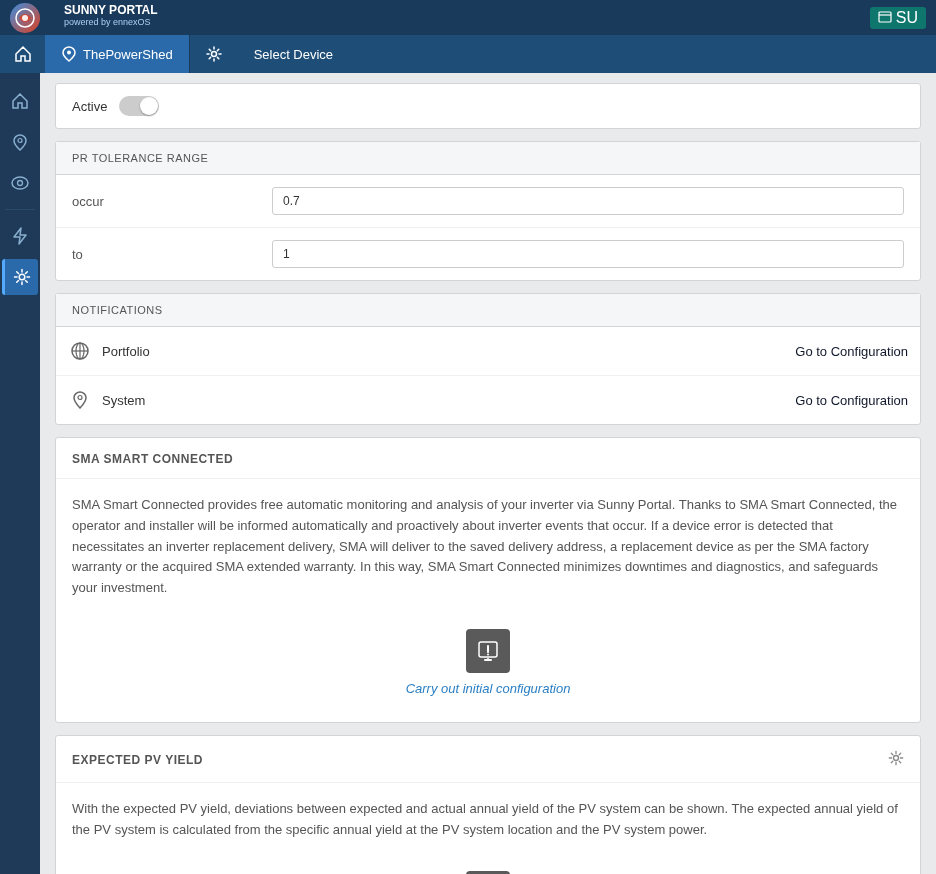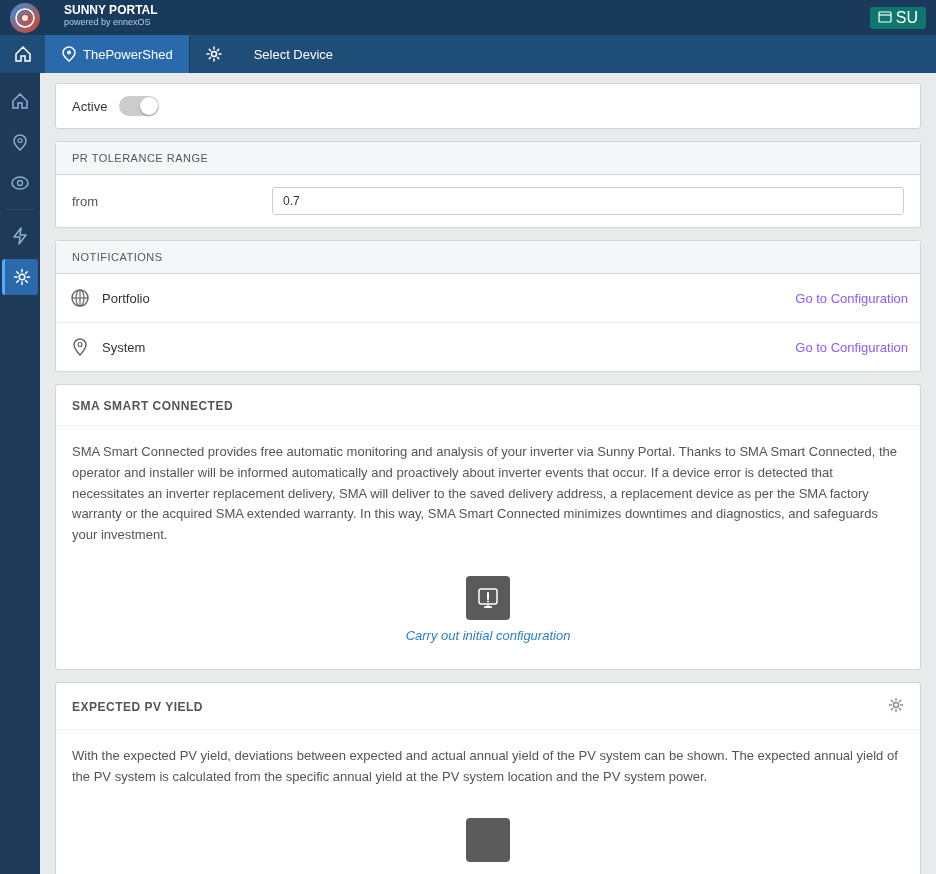--- a/index.html
+++ b/index.html
@@ -246,21 +246,21 @@
       width: 24px;
       height: 24px;
       display: flex;
       align-items: center;
       justify-content: center;
       margin-right: 10px;
       color: #666;
     }
     .notif-label { flex: 1; font-size: 13px; color: #333; }
     .notif-link {
-      color: #8b5cf6;
+      color: #0f172a;
       font-size: 13px;
       cursor: pointer;
       text-decoration: none;
     }
 
     
     .sma-section {
       background: white;
       border: 1px solid #d0d5da;
       border-radius: 3px;
@@ -436,22 +436,26 @@
       <div class="toggle-switch">
         <div class="toggle-track">
           <div class="toggle-thumb"></div>
         </div>
       </div>
     </div>
 
     <div class="section-card">
       <div class="section-header">PR TOLERANCE RANGE</div>
       <div class="form-row">
-        <span class="form-label">from</span>
+        <span class="form-label">occur</span>
         <input class="form-input" type="text" value="0.7" style="">
+      </div>
+      <div class="form-row">
+        <span class="form-label">to</span>
+        <input class="form-input" type="text" value="1" style="">
       </div>
     </div>
 
     <div class="section-card">
       <div class="section-header">NOTIFICATIONS</div>
       <div class="notification-row">
         <div class="notif-icon">
           <svg width="20" height="20" viewBox="0 0 20 20">
             <circle cx="10" cy="10" r="8" fill="none" stroke="#666" stroke-width="1.5"></circle>
             <ellipse cx="10" cy="10" rx="4" ry="8" fill="none" stroke="#666" stroke-width="1.2"></ellipse>

